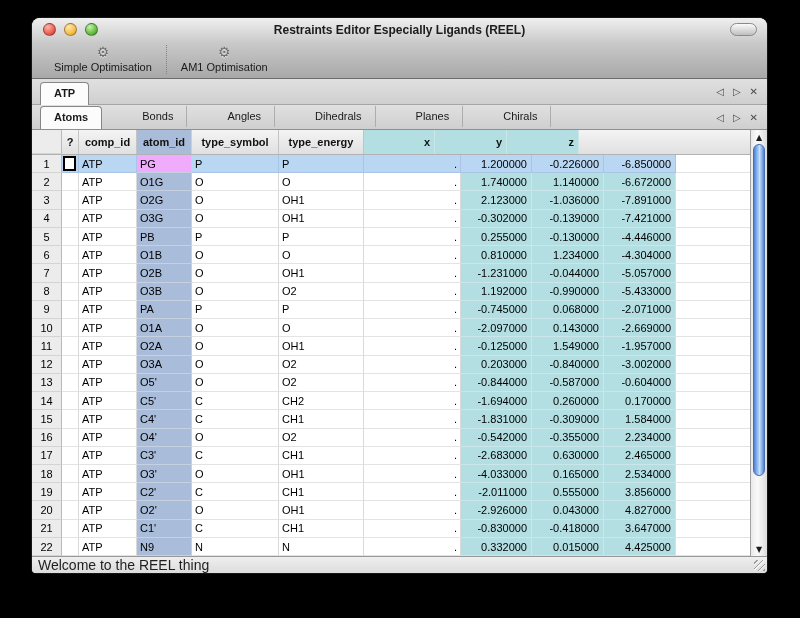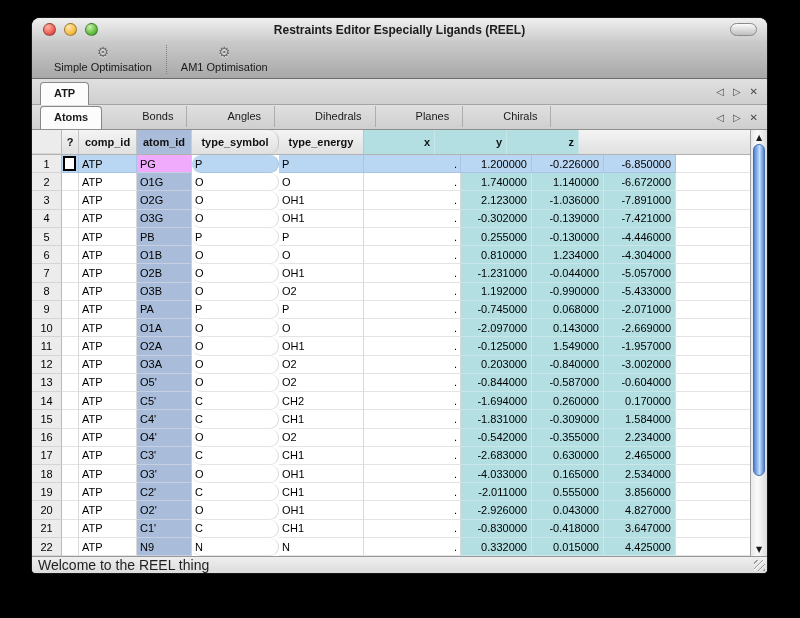--- a/index.html
+++ b/index.html
@@ -112,21 +112,21 @@
     border-bottom: 1px solid #e3e3e3;
     overflow: hidden; white-space: nowrap;
     padding-left: 3px;
   }
   .c-num  { flex: 0 0 30px; justify-content: center; padding: 0;
             background: #ececec; border-right: 1px solid #b9b9b9; border-bottom: 1px solid #d4d4d4; }
   .c-q    { flex: 0 0 17px; padding: 0; }
   .c-comp { flex: 0 0 58px; }
   .c-atom { flex: 0 0 55px; background: var(--atom-col);
             border-right-color: #c7d0e0; border-bottom-color: #c7d0e0; }
-  .c-tsym { flex: 0 0 87px; border-radius: 10px; }
+  .c-tsym { flex: 0 0 87px; }
   .c-ten  { flex: 0 0 85px; }
   .c-pch  { flex: 0 0 97px; justify-content: flex-end; padding-right: 3px; }
   .c-x    { flex: 0 0 71px; }
   .c-y    { flex: 0 0 72px; }
   .c-z    { flex: 0 0 72px; }
   .c-x, .c-y, .c-z {
     justify-content: flex-end; padding-right: 4px;
     background: var(--xyz-col);
     border-right-color: #cbe6e8; border-bottom-color: #cbe6e8;
   }

